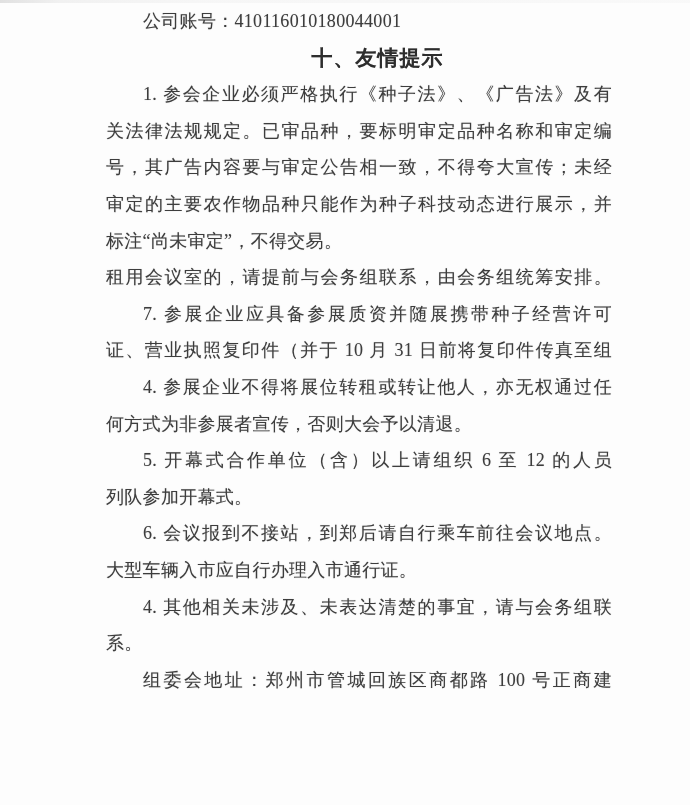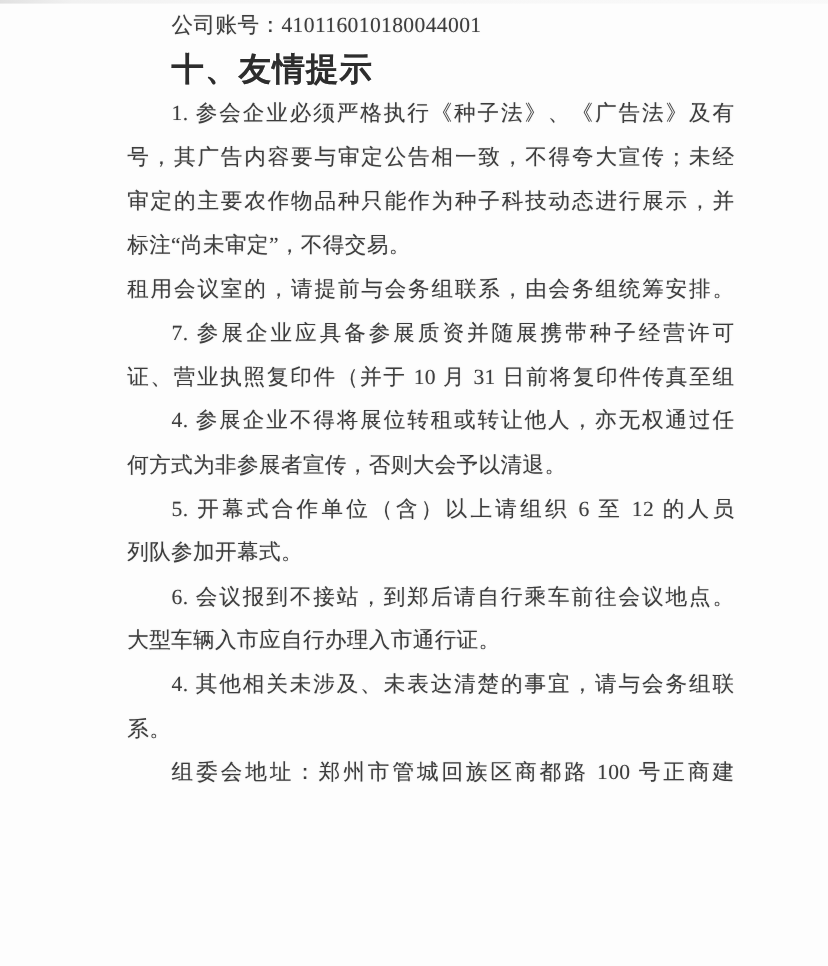--- a/index.html
+++ b/index.html
@@ -45,40 +45,42 @@
   .ind { text-indent: 37px; }
   
   .jl {
     text-align: justify;
     text-align-last: justify;
     text-justify: inter-character;
   }
   .heading {
     font-family: "Liberation Sans", "DejaVu Sans", sans-serif;
     font-weight: 700;
-    font-size: 27px;
+    font-size: 21px;
     color: #2d2d2d;
     letter-spacing: 1px;
     text-shadow: 0 0 0.5px rgba(45,45,45,0.5);
+    text-align: center;
   }
 </style>
 </head>
 <body>
 
 <div class="page">
   <div class="scan-edge-top"></div>
 
   <div class="content">
 
     <div class="line ind">公司账号：410116010180044001</div>
 
 
     <div class="line ind heading">十、友情提示</div>
 
     <div class="line ind jl">1. 参会企业必须严格执行《种子法》、《广告法》及有</div>
+    <div class="line jl">关法律法规规定。已审品种，要标明审定品种名称和审定编</div>
     <div class="line jl">号，其广告内容要与审定公告相一致，不得夸大宣传；未经</div>
     <div class="line jl">审定的主要农作物品种只能作为种子科技动态进行展示，并</div>
     <div class="line">标注“尚未审定”，不得交易。</div>
 
     <div class="line jl">租用会议室的，请提前与会务组联系，由会务组统筹安排。</div>
 
     <div class="line ind jl">7. 参展企业应具备参展质资并随展携带种子经营许可</div>
     <div class="line jl">证、营业执照复印件（并于 10 月 31 日前将复印件传真至组</div>
 
     <div class="line ind jl">4. 参展企业不得将展位转租或转让他人，亦无权通过任</div>

